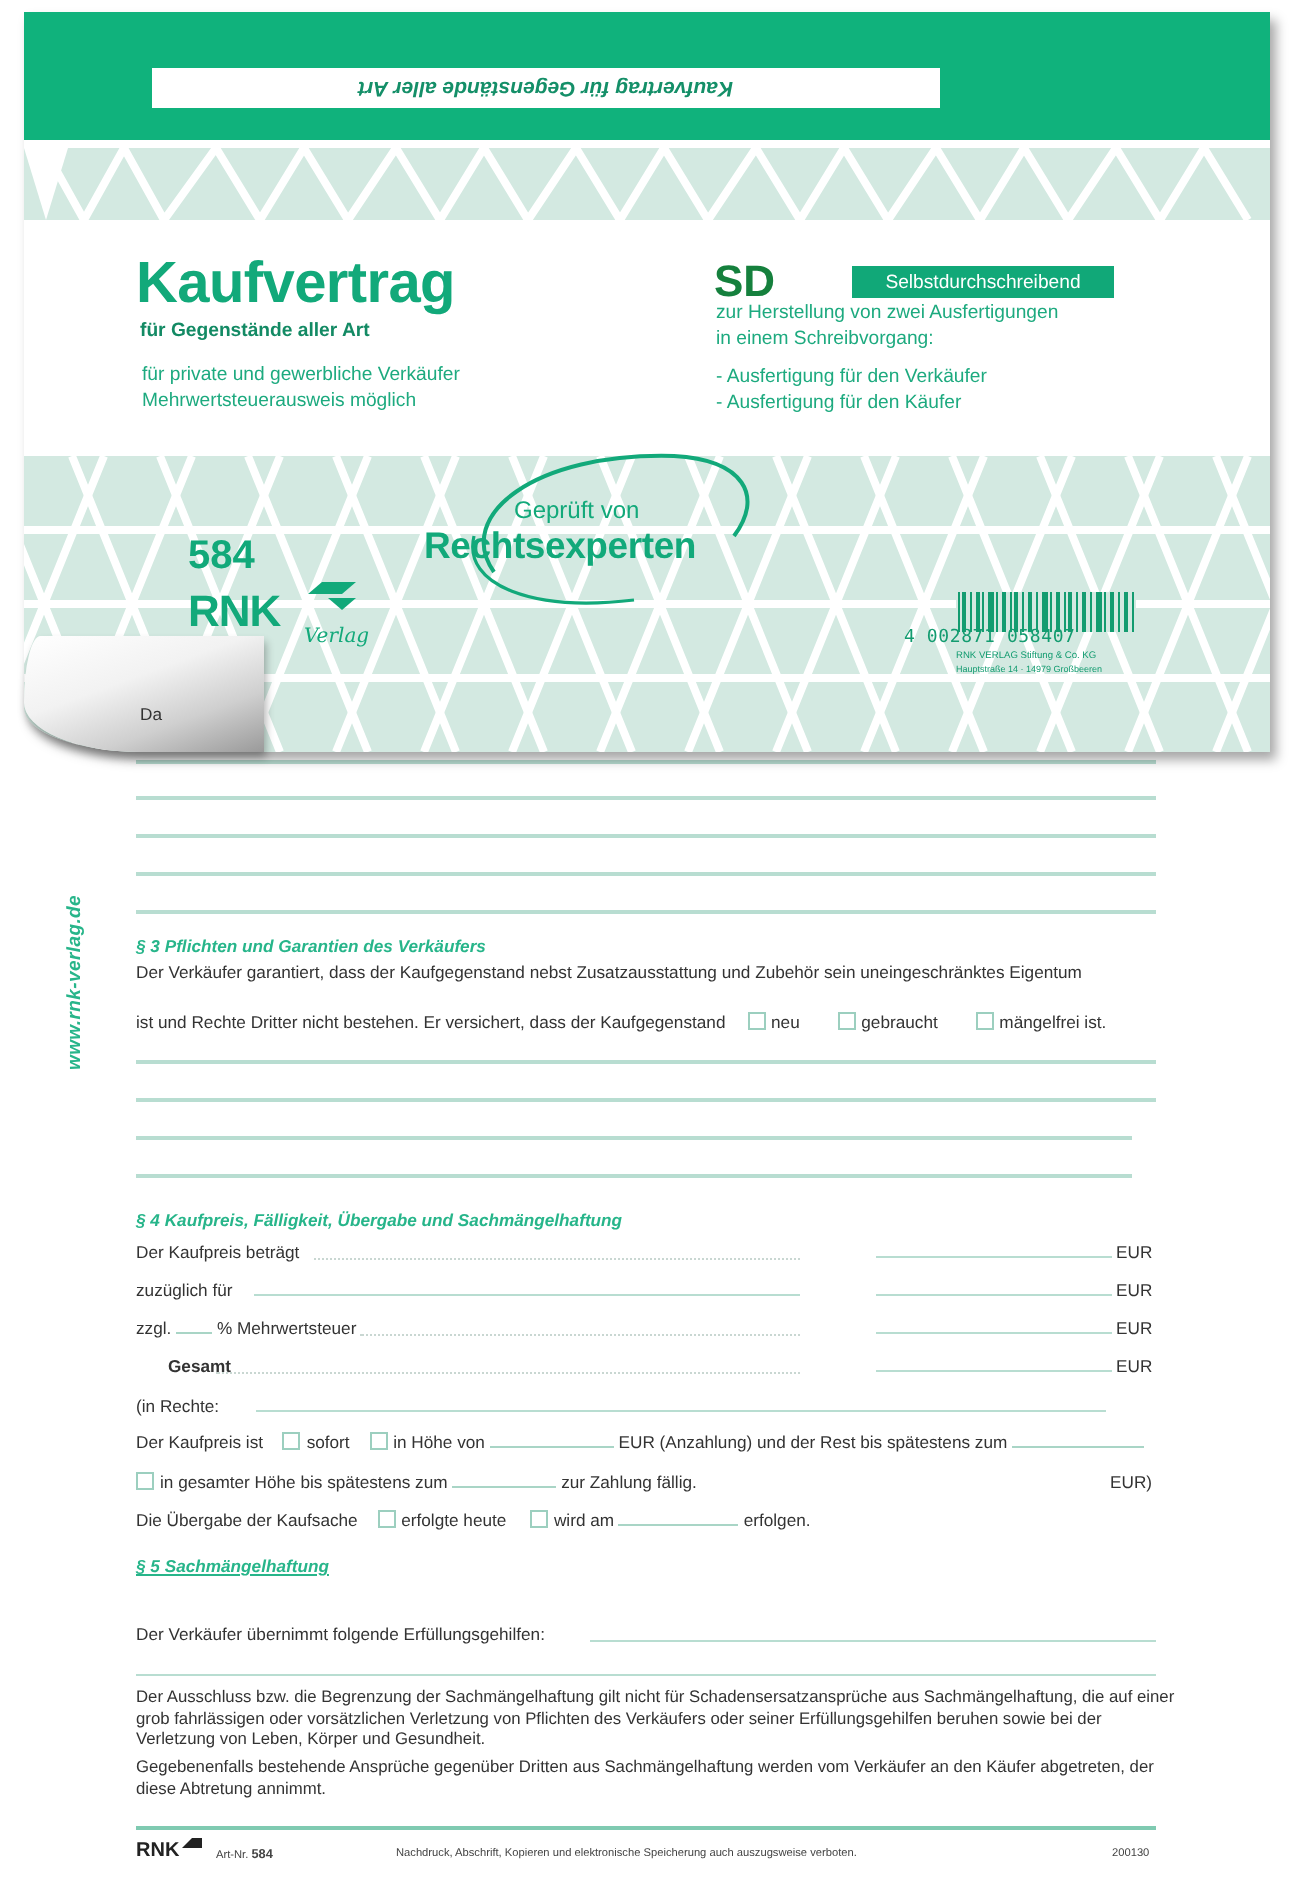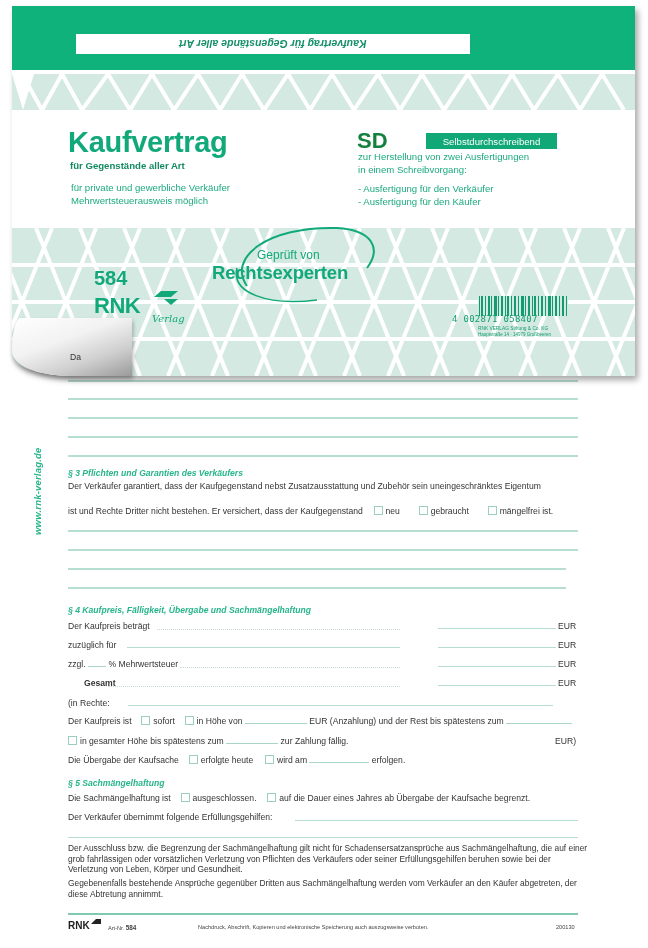--- a/index.html
+++ b/index.html
@@ -153,28 +153,21 @@
   <div class="txt" style="left:68px;top:755px;">
     <span>Die Übergabe der Kaufsache</span>
     <span style="display:inline-block;width:5px;"></span>
     <span class="cb"></span><span>erfolgte heute</span>
     <span style="display:inline-block;width:7px;"></span>
     <span class="cb"></span><span>wird am</span>
     <span class="fill" style="width:60px;"></span>
     <span>erfolgen.</span>
   </div>
 
-  <div class="sec" style="left:68px;top:778px;">§ 5 Sachmängelhaftung</div>
-  <div class="txt" style="left:68px;top:793px;">
-    <span>Die Sachmängelhaftung ist</span>
-    <span style="display:inline-block;width:5px;"></span>
-    <span class="cb"></span><span>ausgeschlossen.</span>
-    <span style="display:inline-block;width:6px;"></span>
-    <span class="cb"></span><span>auf die Dauer eines Jahres ab Übergabe der Kaufsache begrenzt.</span>
-  </div>
+  <div class="sec" style="left:68px;top:778px;text-decoration:underline;">§ 5 Sachmängelhaftung</div>
   <div class="txt" style="left:68px;top:812px;">Der Verkäufer übernimmt folgende Erfüllungsgehilfen:</div>
   <div class="rule" style="left:295px;top:820px;width:283px;height:1px;"></div>
   <div class="rule" style="top:837px;width:510px;height:1px;"></div>
 
   <div class="para" style="top:843px;">Der Ausschluss bzw. die Begrenzung der Sachmängelhaftung gilt nicht für Schadensersatzansprüche aus Sachmängelhaftung, die auf einer grob fahrlässigen oder vorsätzlichen Verletzung von Pflichten des Verkäufers oder seiner Erfüllungsgehilfen beruhen sowie bei der Verletzung von Leben, Körper und Gesundheit.</div>
   <div class="para" style="top:878px;">Gegebenenfalls bestehende Ansprüche gegenüber Dritten aus Sachmängelhaftung werden vom Verkäufer an den Käufer abgetreten, der diese Abtretung annimmt.</div>
 
   <div class="footer-rule"></div>
   <div class="footer" style="left:68px;top:920px;font-size:10px;font-weight:bold;color:#222;">RNK</div>
   <svg style="position:absolute;left:91px;top:919px;" width="10" height="6">

